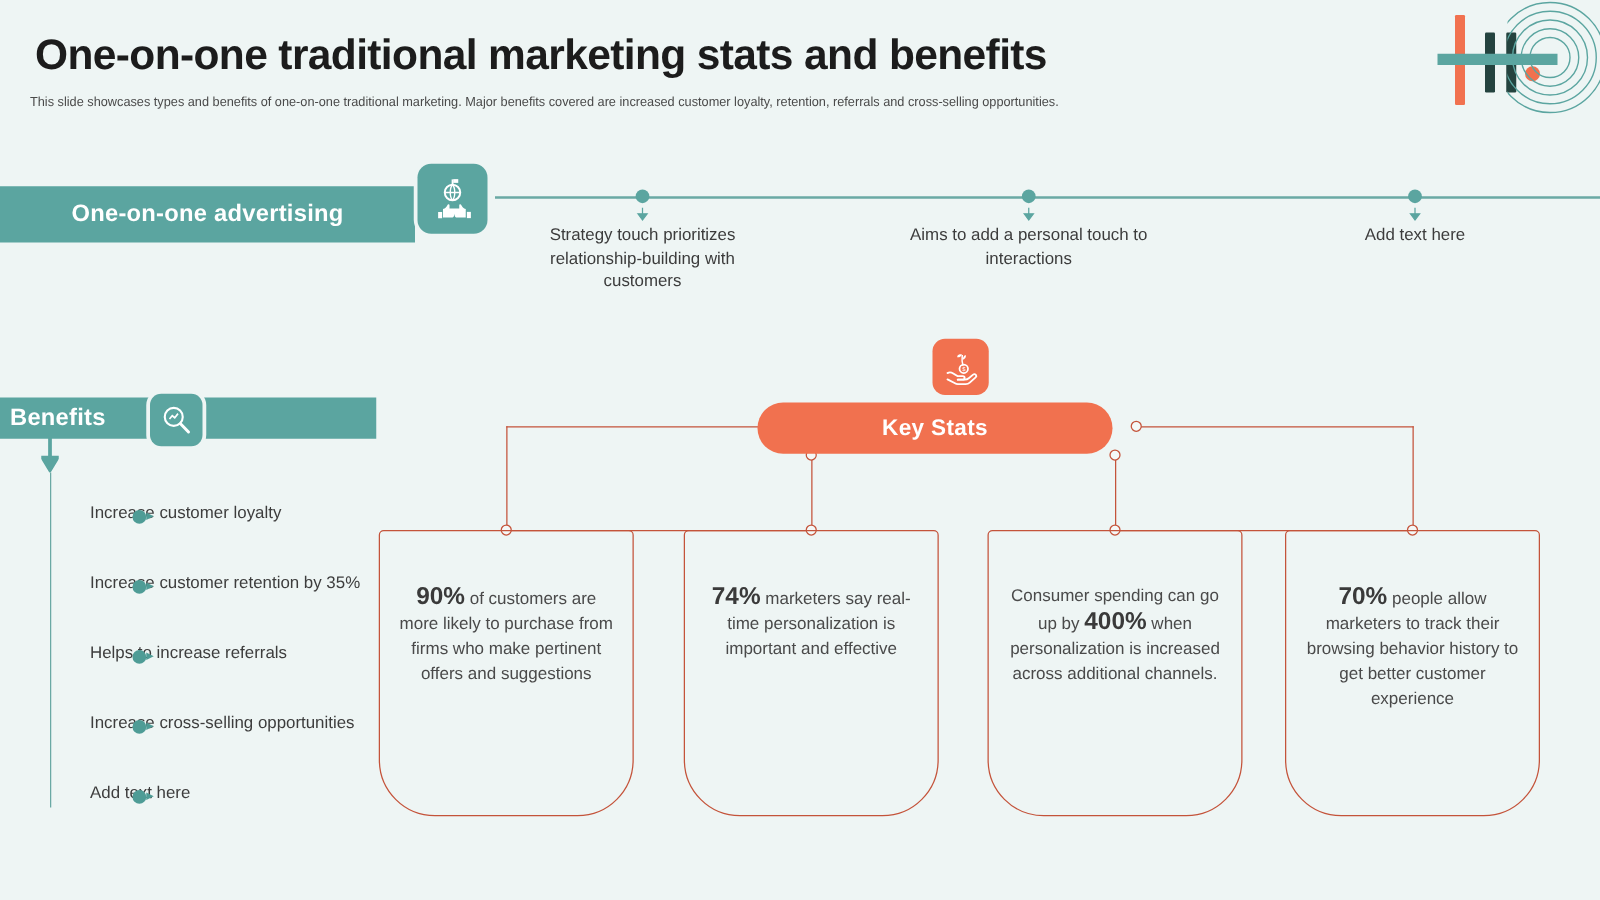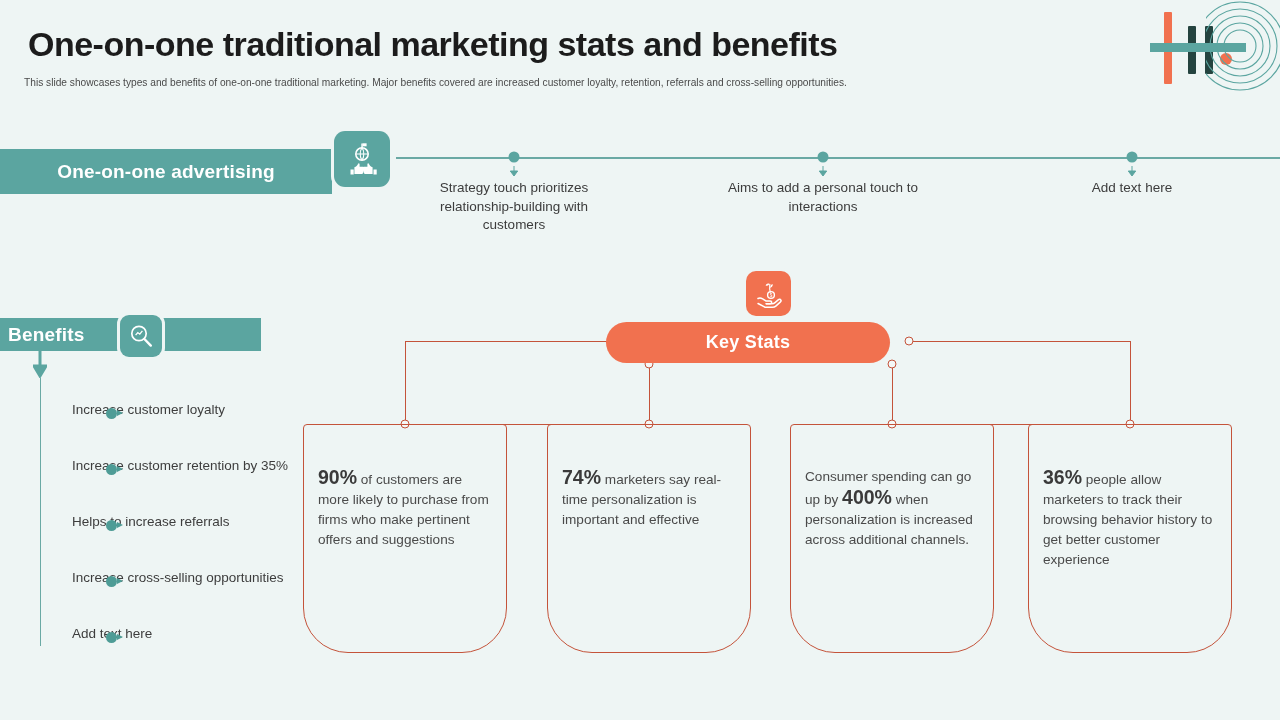--- a/index.html
+++ b/index.html
@@ -101,21 +101,21 @@
 
   .stat-card {
     position: absolute; top: 424px; height: 229px;
     border: 1.4px solid #C4533A;
     border-radius: 4px 4px 45px 45px;
     background: transparent;
     padding-top: 42px;
   }
   .stat-text {
     font-size: 13.6px; color: #4a4a4a; line-height: 20px;
-    text-align: left; padding: 0 14px;
+    text-align: center; padding: 0 14px;
   }
   .stat-text b { font-size: 19.5px; color: #3a3a3a; font-weight: bold; }
 
   
   .footer {
     position: absolute; left: 0; top: 701px; width: 1280px; text-align: center;
     font-size: 11.5px; color: #5e5e5e;
   }
 </style>
 </head>
@@ -177,21 +177,21 @@
   </div>
 
   <div class="tl-node" style="left:1032px; top:157px;">
     <div class="tl-dot"></div>
     <svg class="tl-arrow" width="11" height="12" viewBox="0 0 11 12">
       <path d="M5.5 0v6M1.8 5l3.7 5 3.7-5z" fill="#5BA5A0" stroke="#5BA5A0" stroke-width="1"></path>
     </svg>
     <div class="tl-text">Add text here</div>
   </div>
 
-  <div class="bar-teal" style="left:0px; top:318px; width:261px; height:33px; padding-left:8px;">
+  <div class="bar-teal" style="left:0px; top:318px; width:301px; height:33px; padding-left:8px;">
     <span class="bar-label">Benefits</span>
   </div>
   <div class="icon-badge teal" style="left:120px; top:315px; width:42px; height:42px; border-radius:9px;">
     <svg width="26" height="26" viewBox="0 0 26 26">
       <circle cx="11" cy="10.5" r="7.2" fill="none" stroke="#fff" stroke-width="1.7"></circle>
       <path d="M7.6 12.2l2.2-2.6 2 1.6 2.6-3.3" fill="none" stroke="#fff" stroke-width="1.3"></path>
       <path d="M16.4 16l6.4 6.6" stroke="#fff" stroke-width="2.4" stroke-linecap="round"></path>
     </svg>
   </div>
 
@@ -292,19 +292,19 @@
   <div class="stat-card" style="left:790px; width:204px;">
     <div class="stat-text">
       <span>Consumer spending can go up by</span>
       <b>400%</b>
       <span>when personalization is increased across additional channels.</span>
     </div>
   </div>
 
   <div class="stat-card" style="left:1028px; width:204px;">
     <div class="stat-text">
-      <b>36%</b>
+      <b>70%</b>
       <span>people allow marketers to track their browsing behavior history to get better customer experience</span>
     </div>
   </div>
 
 
 </div>
 
 </body></html>

